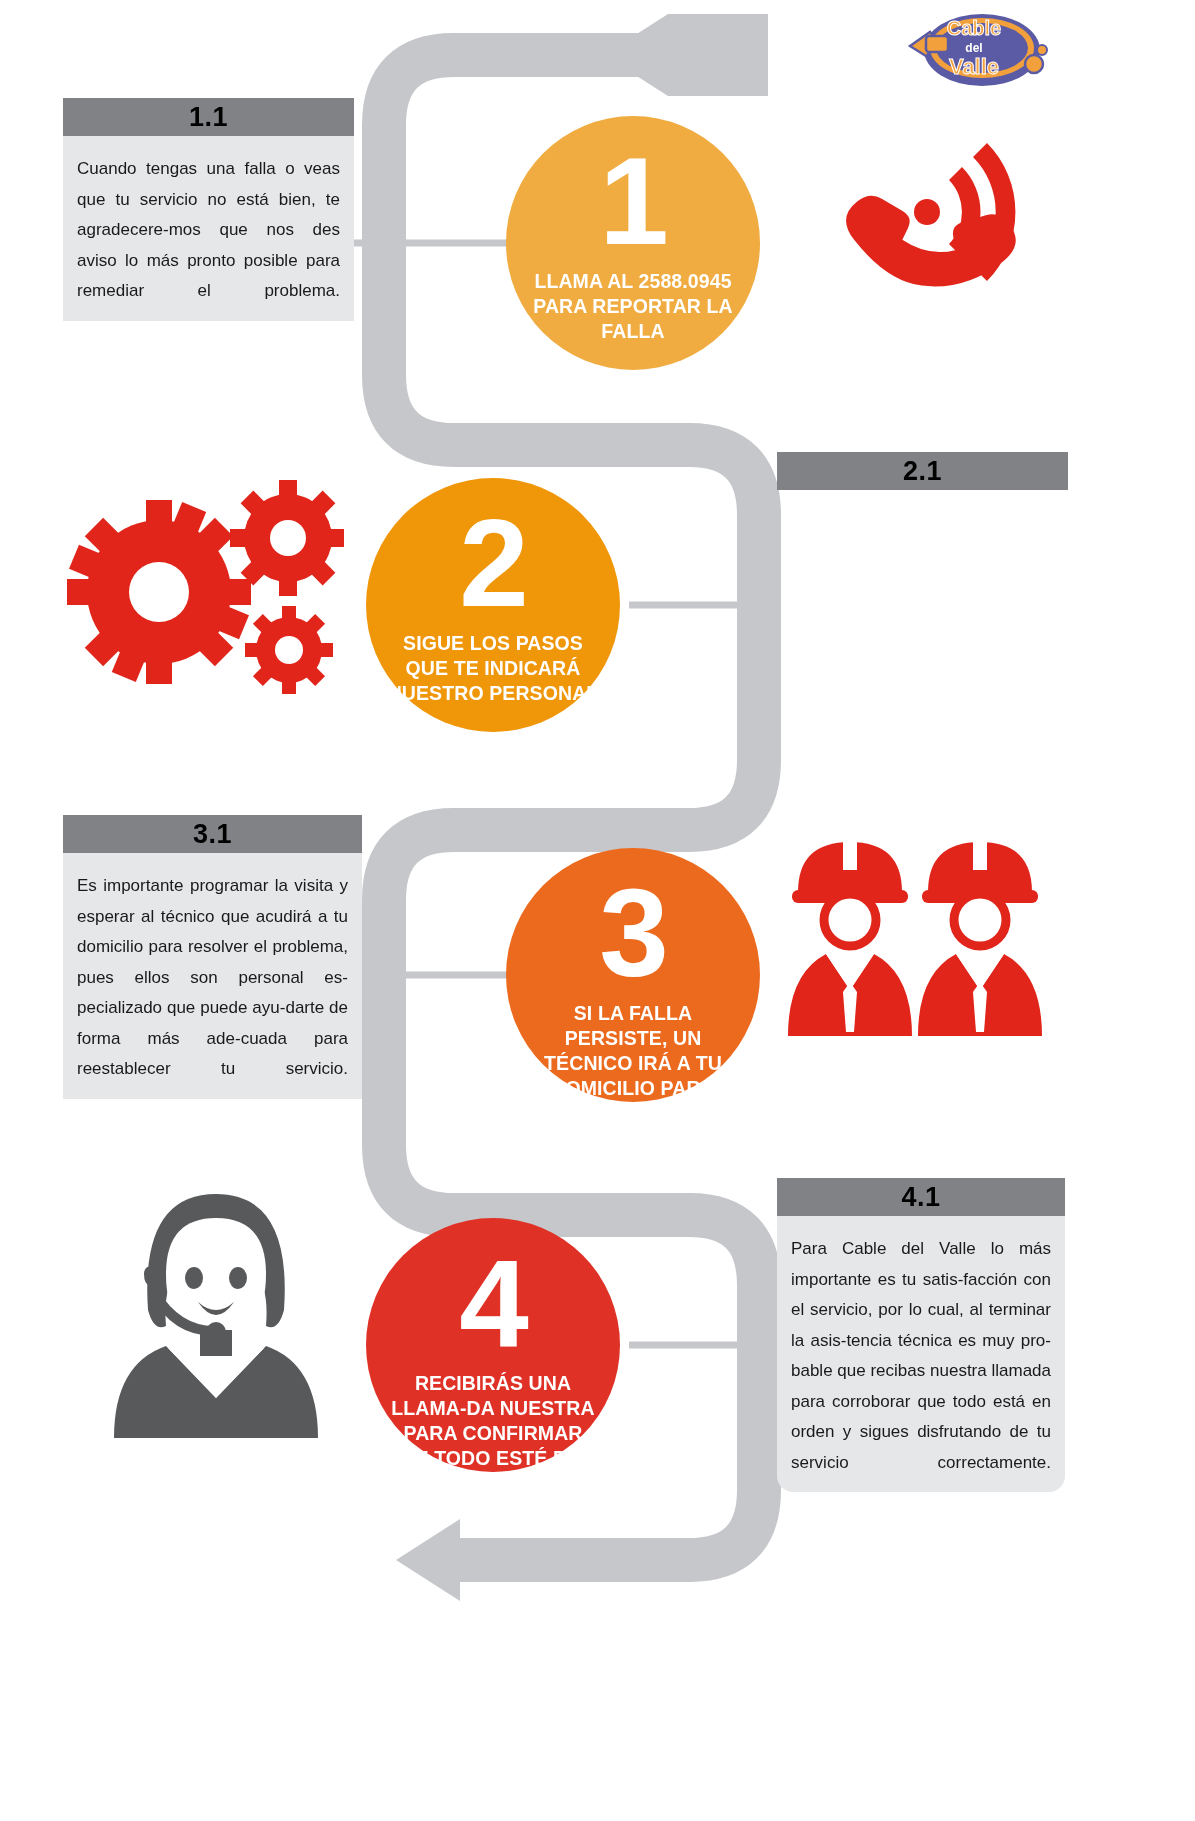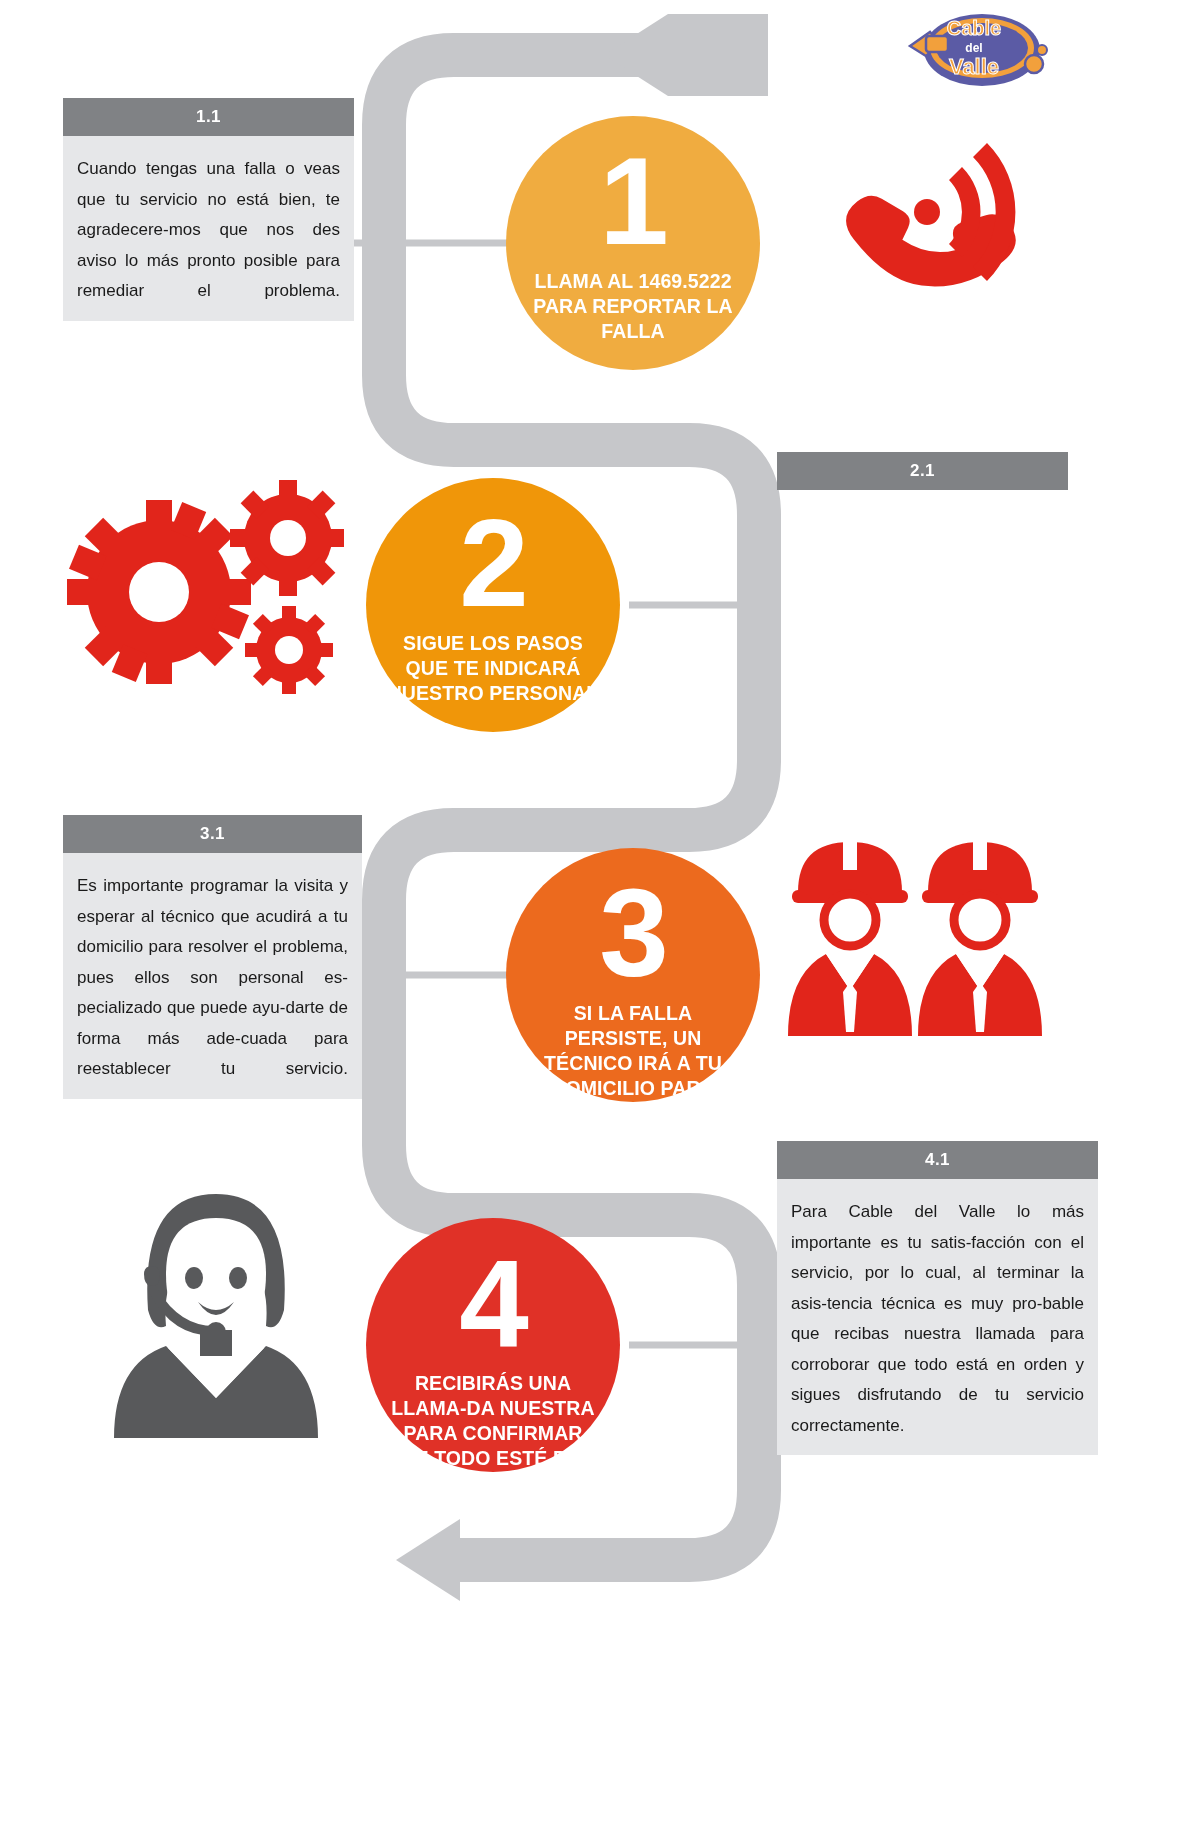--- a/index.html
+++ b/index.html
@@ -30,23 +30,23 @@
   }
 
   
   .info-box {
     position: absolute;
     background: #e6e7e9;
     box-sizing: border-box;
   }
   .info-box .box-head {
     background: #808285;
-    color: #ffffff;
+    color: #000000;
     font-weight: bold;
-    font-size: 17px;
+    font-size: 27px;
     text-align: center;
     line-height: 38px;
     height: 38px;
     letter-spacing: 0.5px;
   }
   .info-box .box-body {
     color: #1a1a1a;
     font-size: 17px;
     line-height: 30.5px;
     text-align: justify;
@@ -155,21 +155,21 @@
     </svg>
   </div>
 
   <div class="info-box" style="left:19px; top:98px; width:291px;">
     <div class="box-head">1.1</div>
     <div class="box-body">Cuando tengas una falla o veas que tu servicio no está bien, te agradecere-mos que nos des aviso lo más pronto posible para remediar el problema.</div>
   </div>
 
   <div class="step-circle" style="left:462px; top:116px; width:254px; height:254px; background:#f0ac40;">
     <div class="step-num">1</div>
-    <div class="step-label">LLAMA AL 1469.5222 PARA REPORTAR LA FALLA</div>
+    <div class="step-label">LLAMA AL 2588.0945 PARA REPORTAR LA FALLA</div>
   </div>
 
   <div class="icon-wrap" style="left:788px; top:132px; width:200px; height:190px;">
     <svg viewBox="0 0 200 190" width="200" height="190">
       <g fill="#e1251b">
 
         <g transform="rotate(-38 100 110)">
           <path d="M 40 60
                    q 0 -28 26 -28
                    q 16 0 21 13
@@ -322,18 +322,18 @@
         <path d="M 62 158 l 48 50 l 48 -50 l -18 -8 l -30 34 l -30 -34 Z" fill="#ffffff"></path>
       </g>
     </svg>
   </div>
 
   <div class="step-circle" style="left:322px; top:1218px; width:254px; height:254px; background:#e03127;">
     <div class="step-num">4</div>
     <div class="step-label">RECIBIRÁS UNA LLAMA-DA NUESTRA PARA CONFIRMAR QUE TODO ESTÉ BIEN</div>
   </div>
 
-  <div class="info-box" style="left:733px; top:1141px; width:321px;">
+  <div class="info-box" style="left:733px; top:1178px; width:288px;border-radius:16px;">
     <div class="box-head">4.1</div>
     <div class="box-body">Para Cable del Valle lo más importante es tu satis-facción con el servicio, por lo cual, al terminar la asis-tencia técnica es muy pro-bable que recibas nuestra llamada para corroborar que todo está en orden y sigues disfrutando de tu servicio correctamente.</div>
   </div>
 
 </div>
 
 </body></html>

